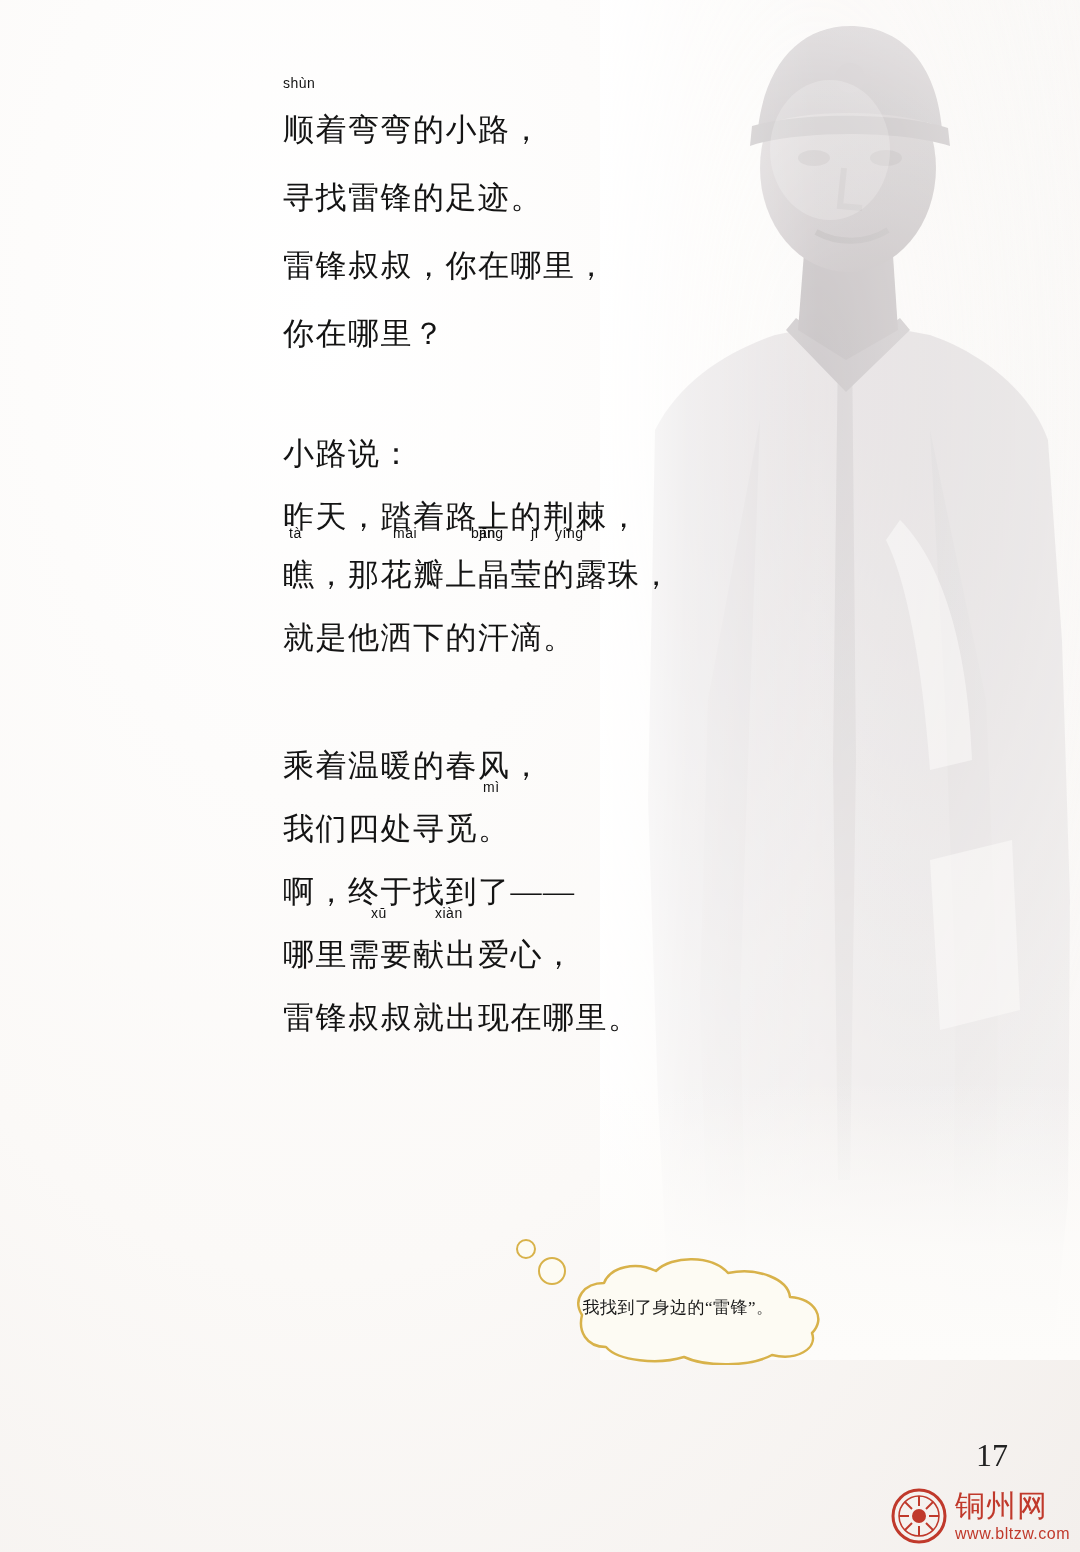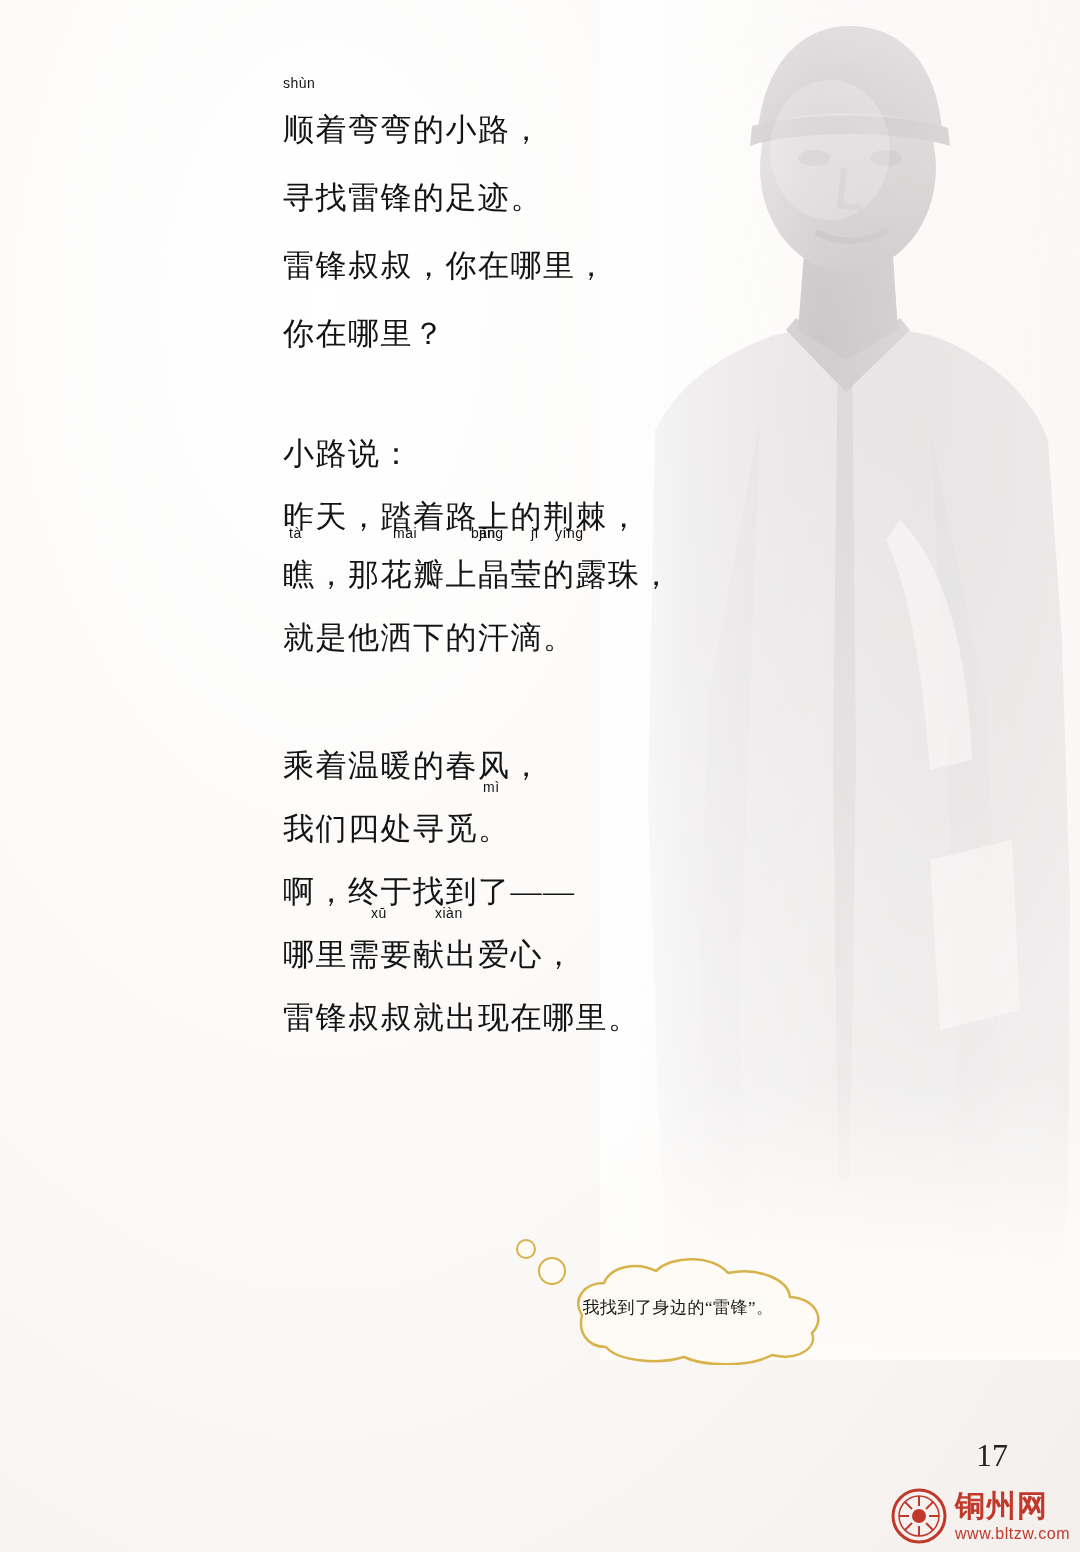--- a/index.html
+++ b/index.html
@@ -140,21 +140,21 @@
   .wm-seal {
     width: 56px;
     height: 56px;
     margin-right: 8px;
   }
   .wm-text { line-height: 1; }
   .wm-title {
     font-size: 30px;
     color: #c0392b;
     font-family: "Liberation Sans", sans-serif;
-    font-weight: bold;
+    font-weight: normal;
     letter-spacing: 1px;
   }
   .wm-url {
     margin-top: 5px;
     font-size: 16px;
     color: #c0392b;
     font-family: "Liberation Sans", sans-serif;
     letter-spacing: 0.5px;
   }
 </style>

